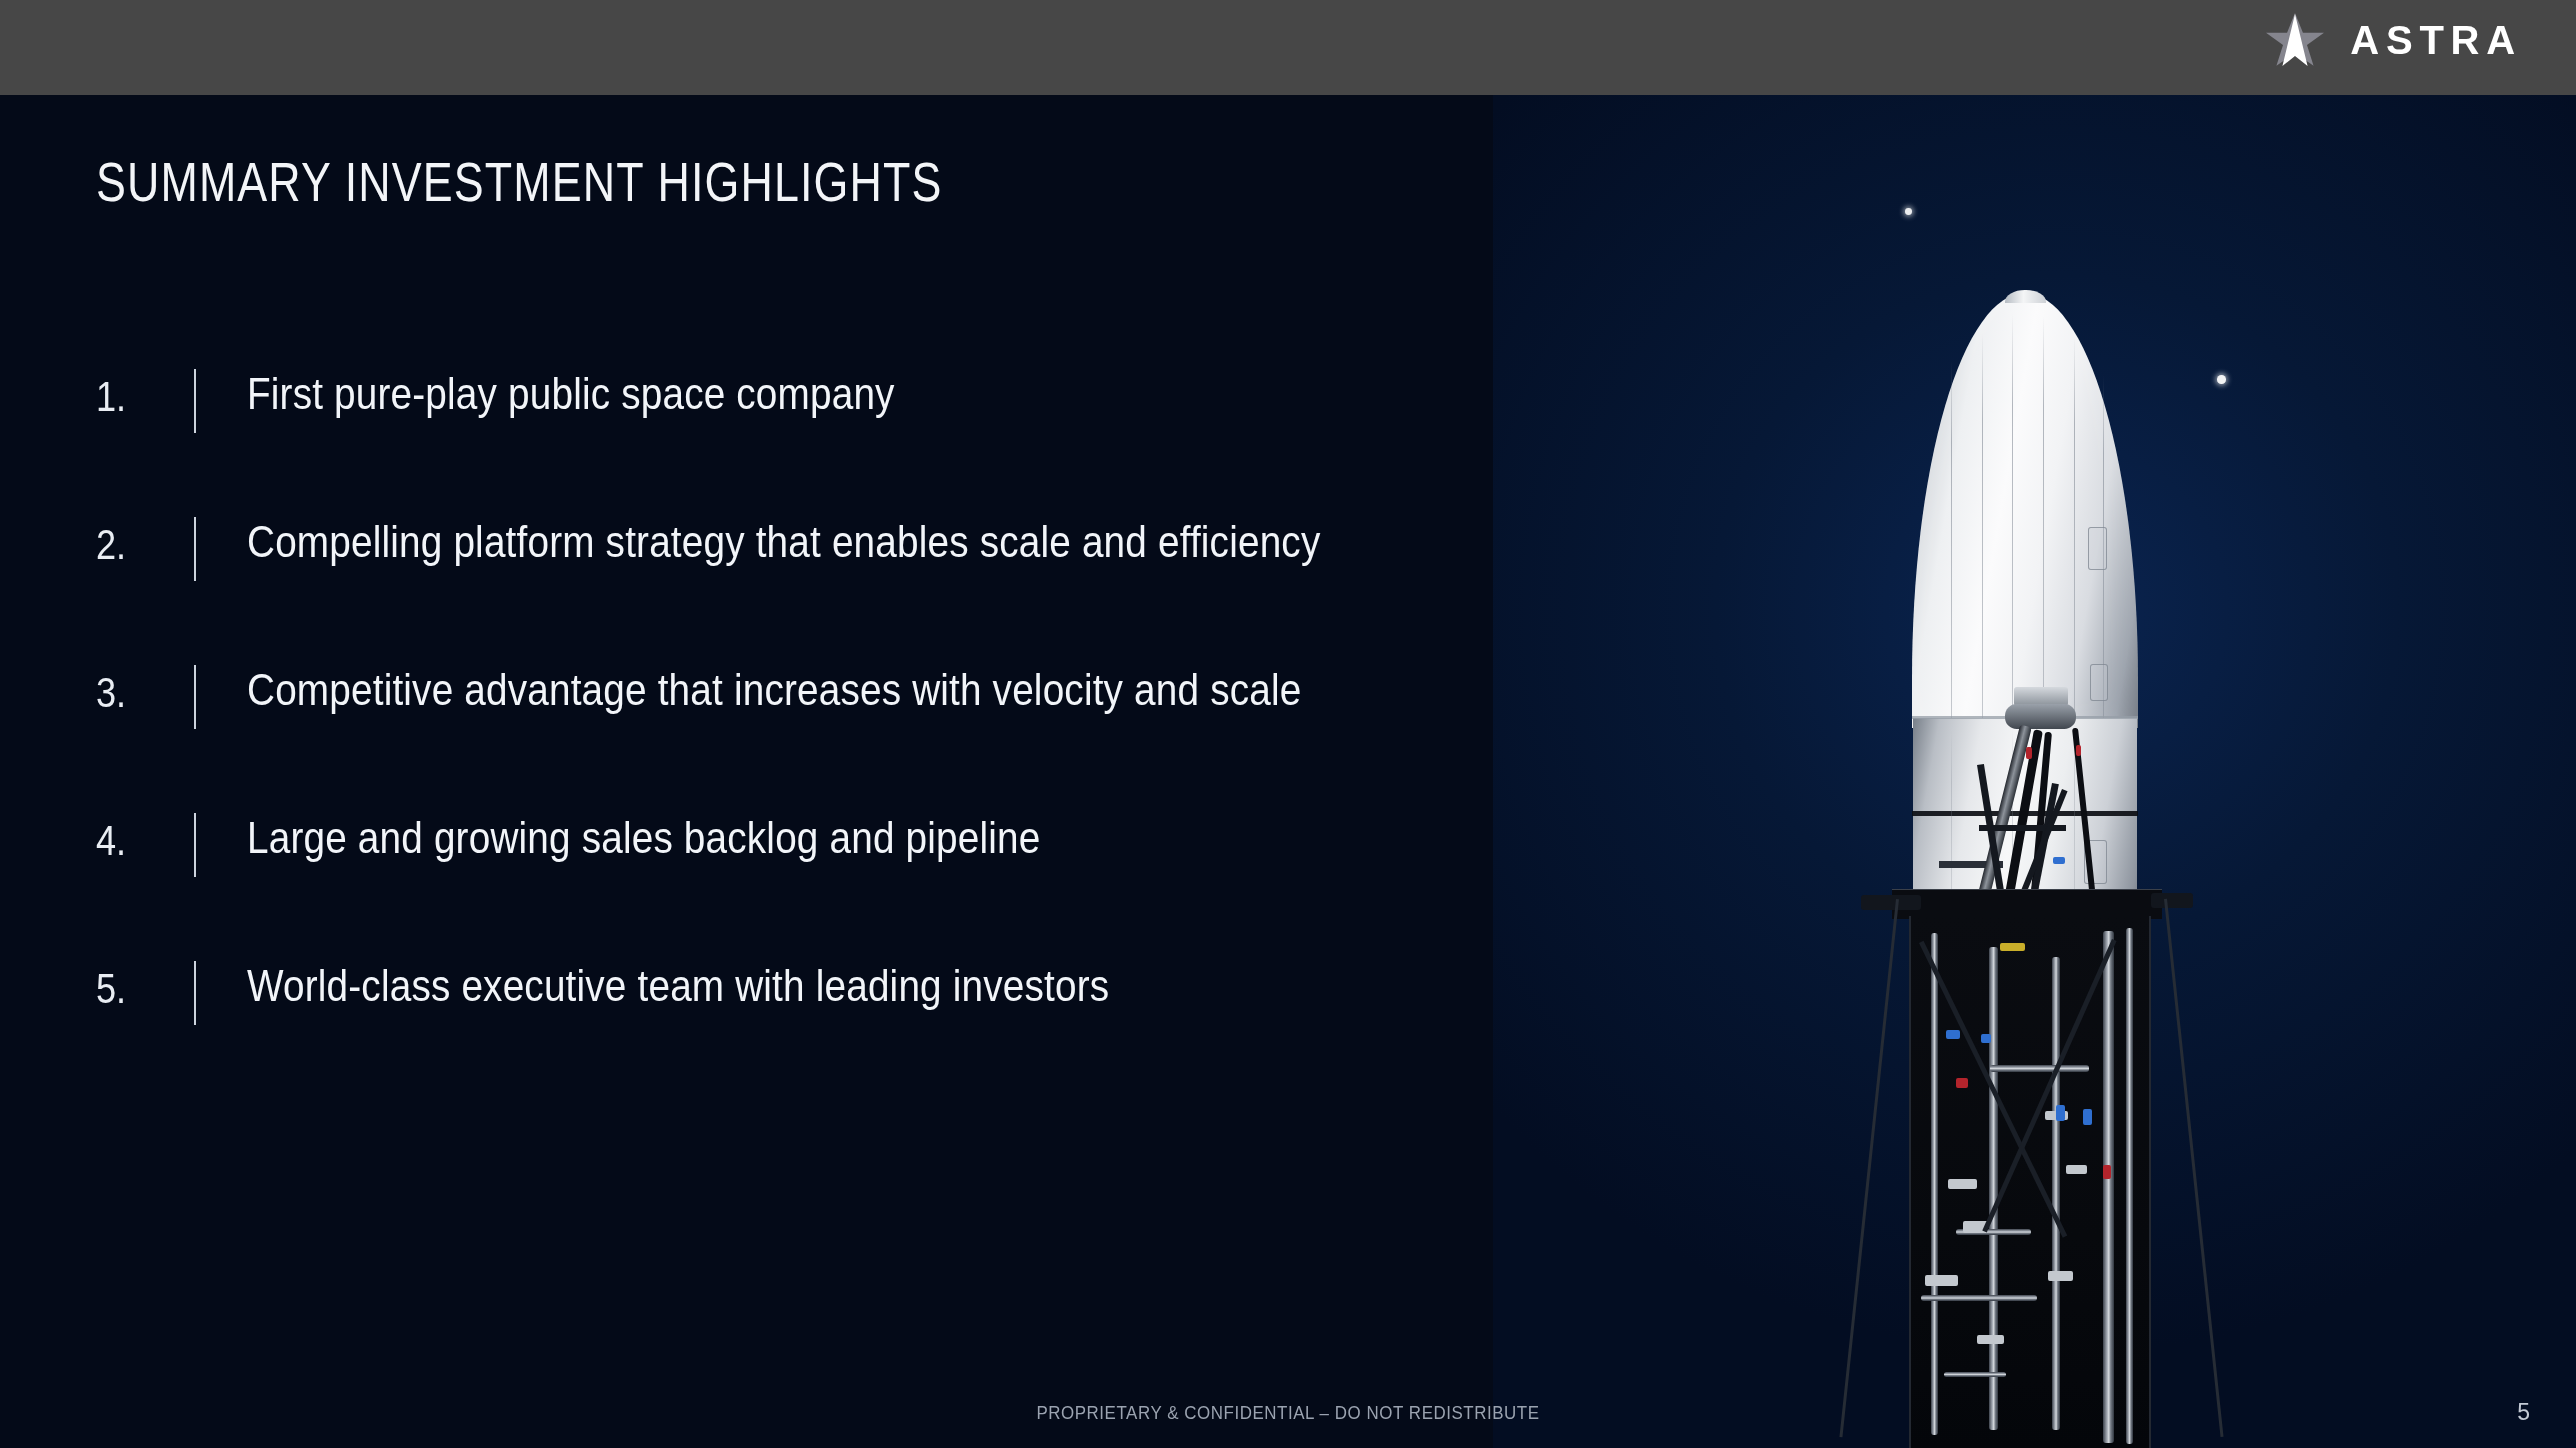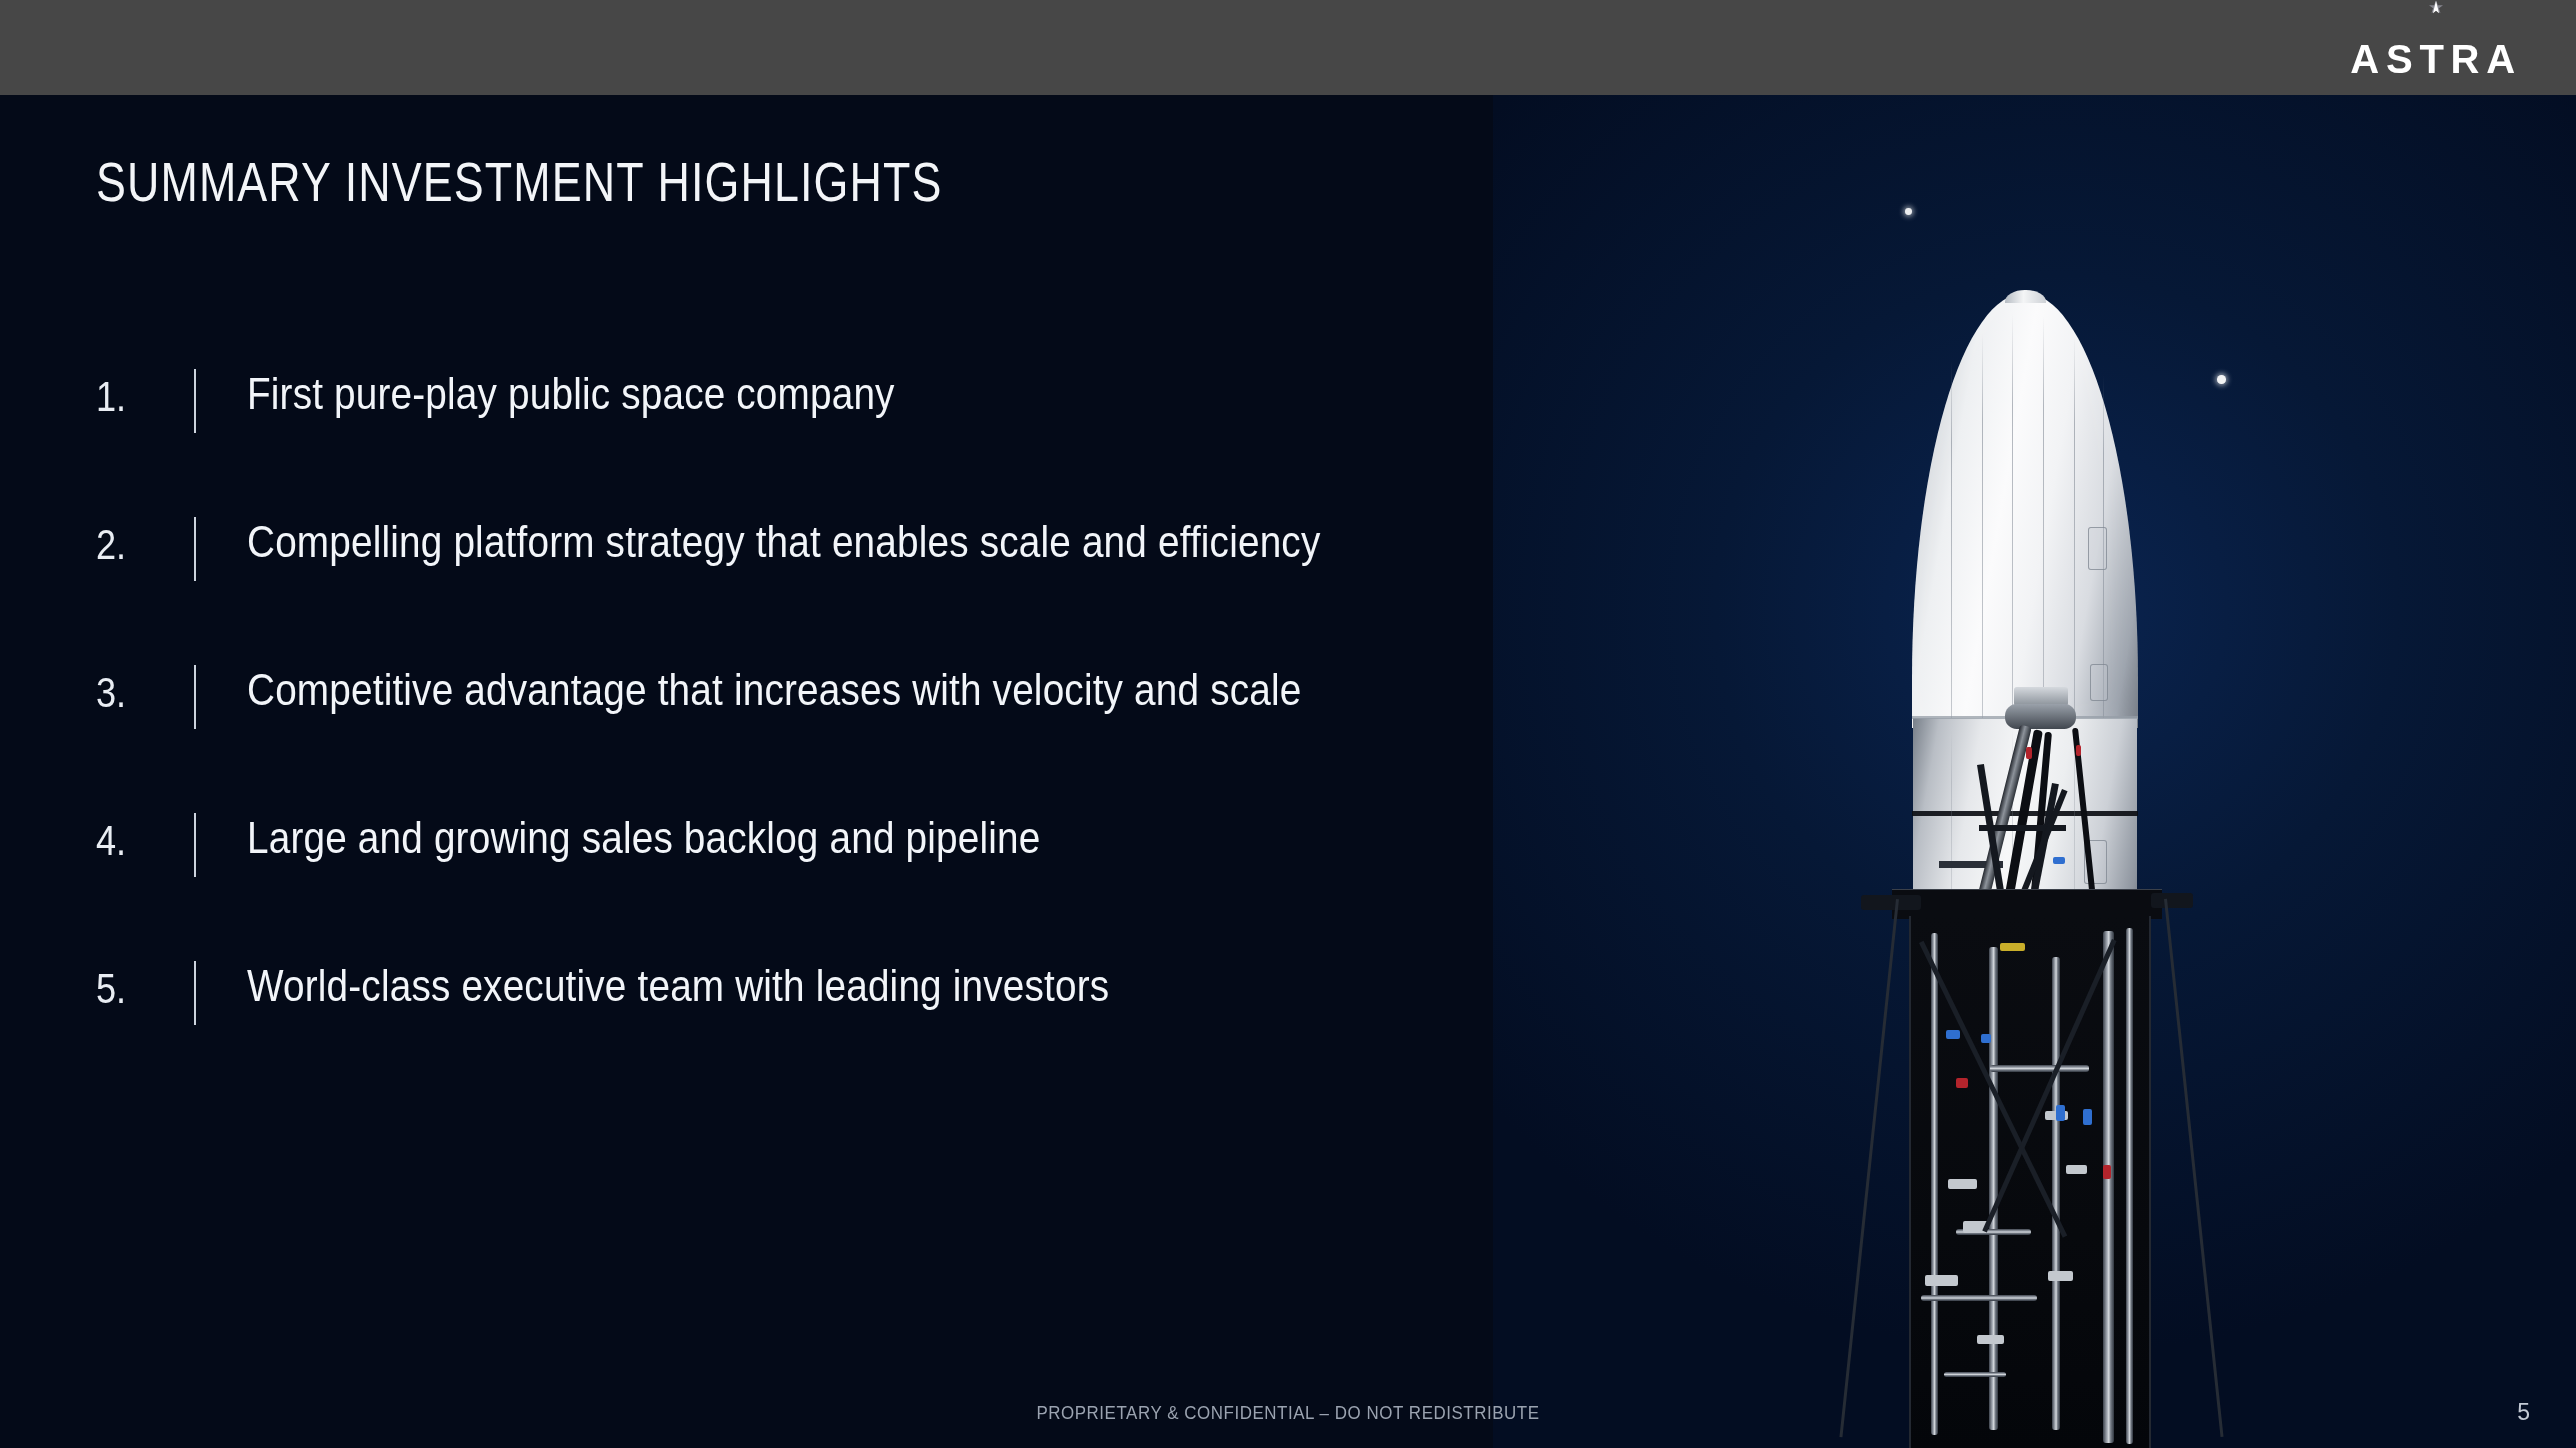--- a/index.html
+++ b/index.html
@@ -28,21 +28,20 @@
     z-index: 40;
   }
   #logo-lockup {
     position: absolute;
     right: 54px;
     top: 0;
     height: 79px;
     display: flex;
     align-items: center;
     gap: 25px;
-    flex-direction: column;
   }
   #logo-mark { width: 60px; height: 58px; display: block; }
   #logo-wordmark {
     color: #ffffff;
     font-size: 40px;
     font-weight: bold;
     letter-spacing: 6.8px;
     line-height: 1;
     font-family: "Liberation Sans", sans-serif;
   }

